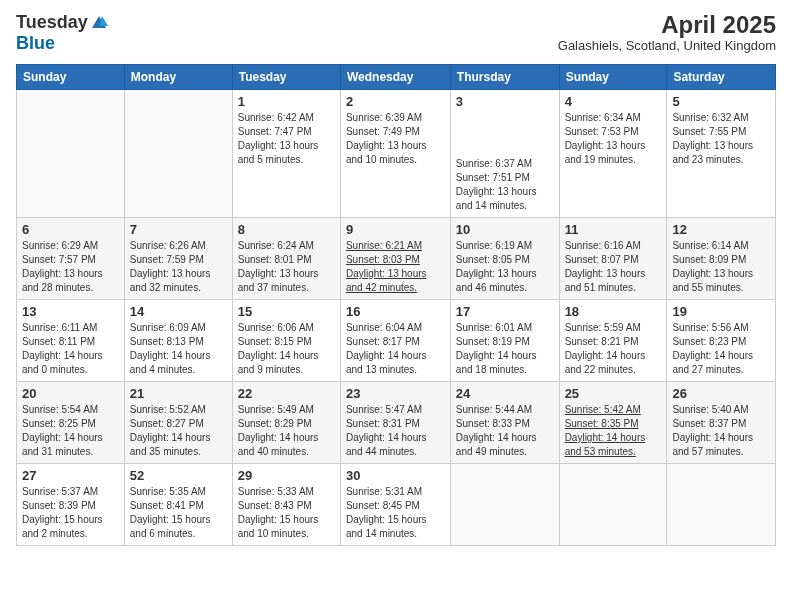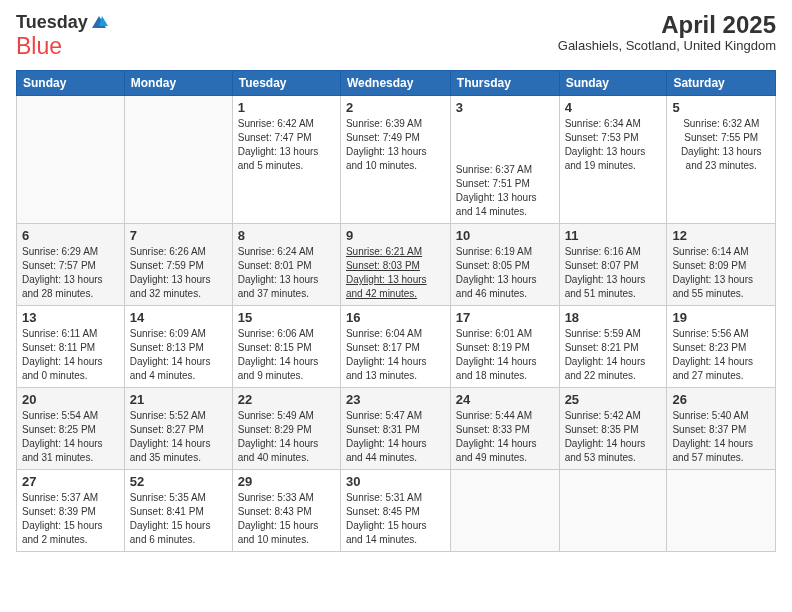--- a/index.html
+++ b/index.html
@@ -30,23 +30,23 @@
     .logo-text {
       display: flex;
       align-items: center;
     }
     .logo-general {
       font-size: 18px;
       font-weight: bold;
       color: #333;
     }
     .logo-blue {
-      font-size: 23px;
-      font-weight: normal;
-      color: #ef4444;
+      font-size: 18px;
+      font-weight: bold;
+      color: #0369a1;
     }
     .logo-icon {
       width: 18px;
       height: 18px;
       margin-left: 2px;
     }
     .title-section {
       text-align: right;
     }
     .main-title {
@@ -155,21 +155,21 @@
 Daylight: 13 hours and 14 minutes.</div>
           </td>
           <td>
             <div class="day-number">4</div>
             <div class="day-info" style="white-space: pre-line;">Sunrise: 6:34 AM
 Sunset: 7:53 PM
 Daylight: 13 hours and 19 minutes.</div>
           </td>
           <td>
             <div class="day-number">5</div>
-            <div class="day-info" style="white-space: pre-line; text-align: center;">Sunrise: 6:32 AM
+            <div class="day-info" style="white-space: pre-line;">Sunrise: 6:32 AM
 Sunset: 7:55 PM
 Daylight: 13 hours and 23 minutes.</div>
           </td>
         </tr>
         <tr class="row-odd">
           <td>
             <div class="day-number">6</div>
             <div class="day-info" style="white-space: pre-line;">Sunrise: 6:29 AM
 Sunset: 7:57 PM
 Daylight: 13 hours and 28 minutes.</div>
@@ -281,21 +281,21 @@
 Daylight: 14 hours and 44 minutes.</div>
           </td>
           <td>
             <div class="day-number">24</div>
             <div class="day-info" style="white-space: pre-line;">Sunrise: 5:44 AM
 Sunset: 8:33 PM
 Daylight: 14 hours and 49 minutes.</div>
           </td>
           <td>
             <div class="day-number">25</div>
-            <div class="day-info" style="white-space: pre-line;">Sunrise: 5:42 AM
+            <div class="day-info" style="white-space: pre-line; text-decoration: underline;">Sunrise: 5:42 AM
 Sunset: 8:35 PM
 Daylight: 14 hours and 53 minutes.</div>
           </td>
           <td>
             <div class="day-number">26</div>
             <div class="day-info" style="white-space: pre-line;">Sunrise: 5:40 AM
 Sunset: 8:37 PM
 Daylight: 14 hours and 57 minutes.</div>
           </td>
         </tr>

